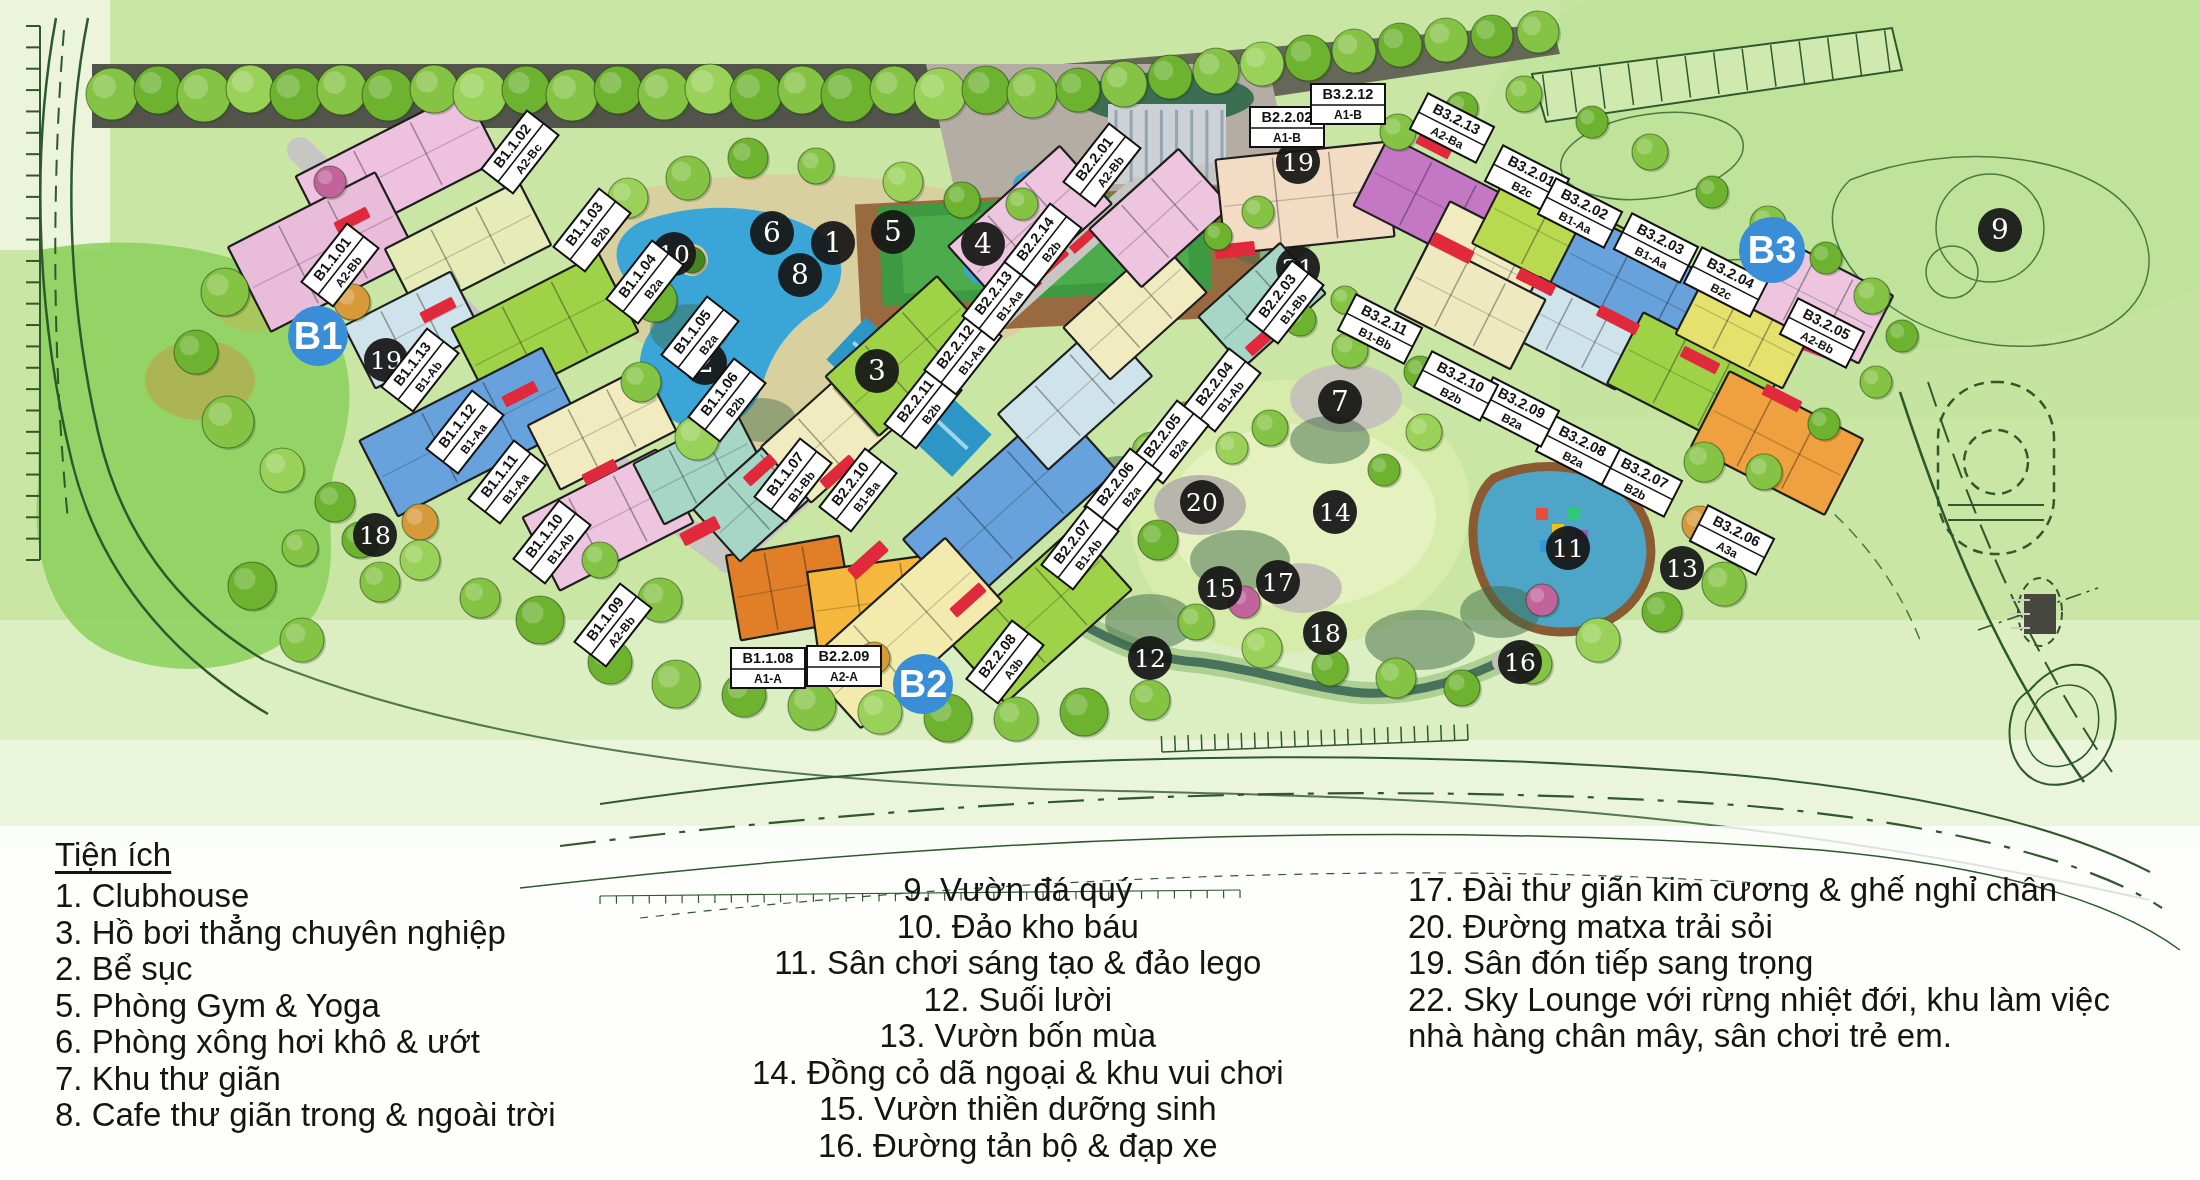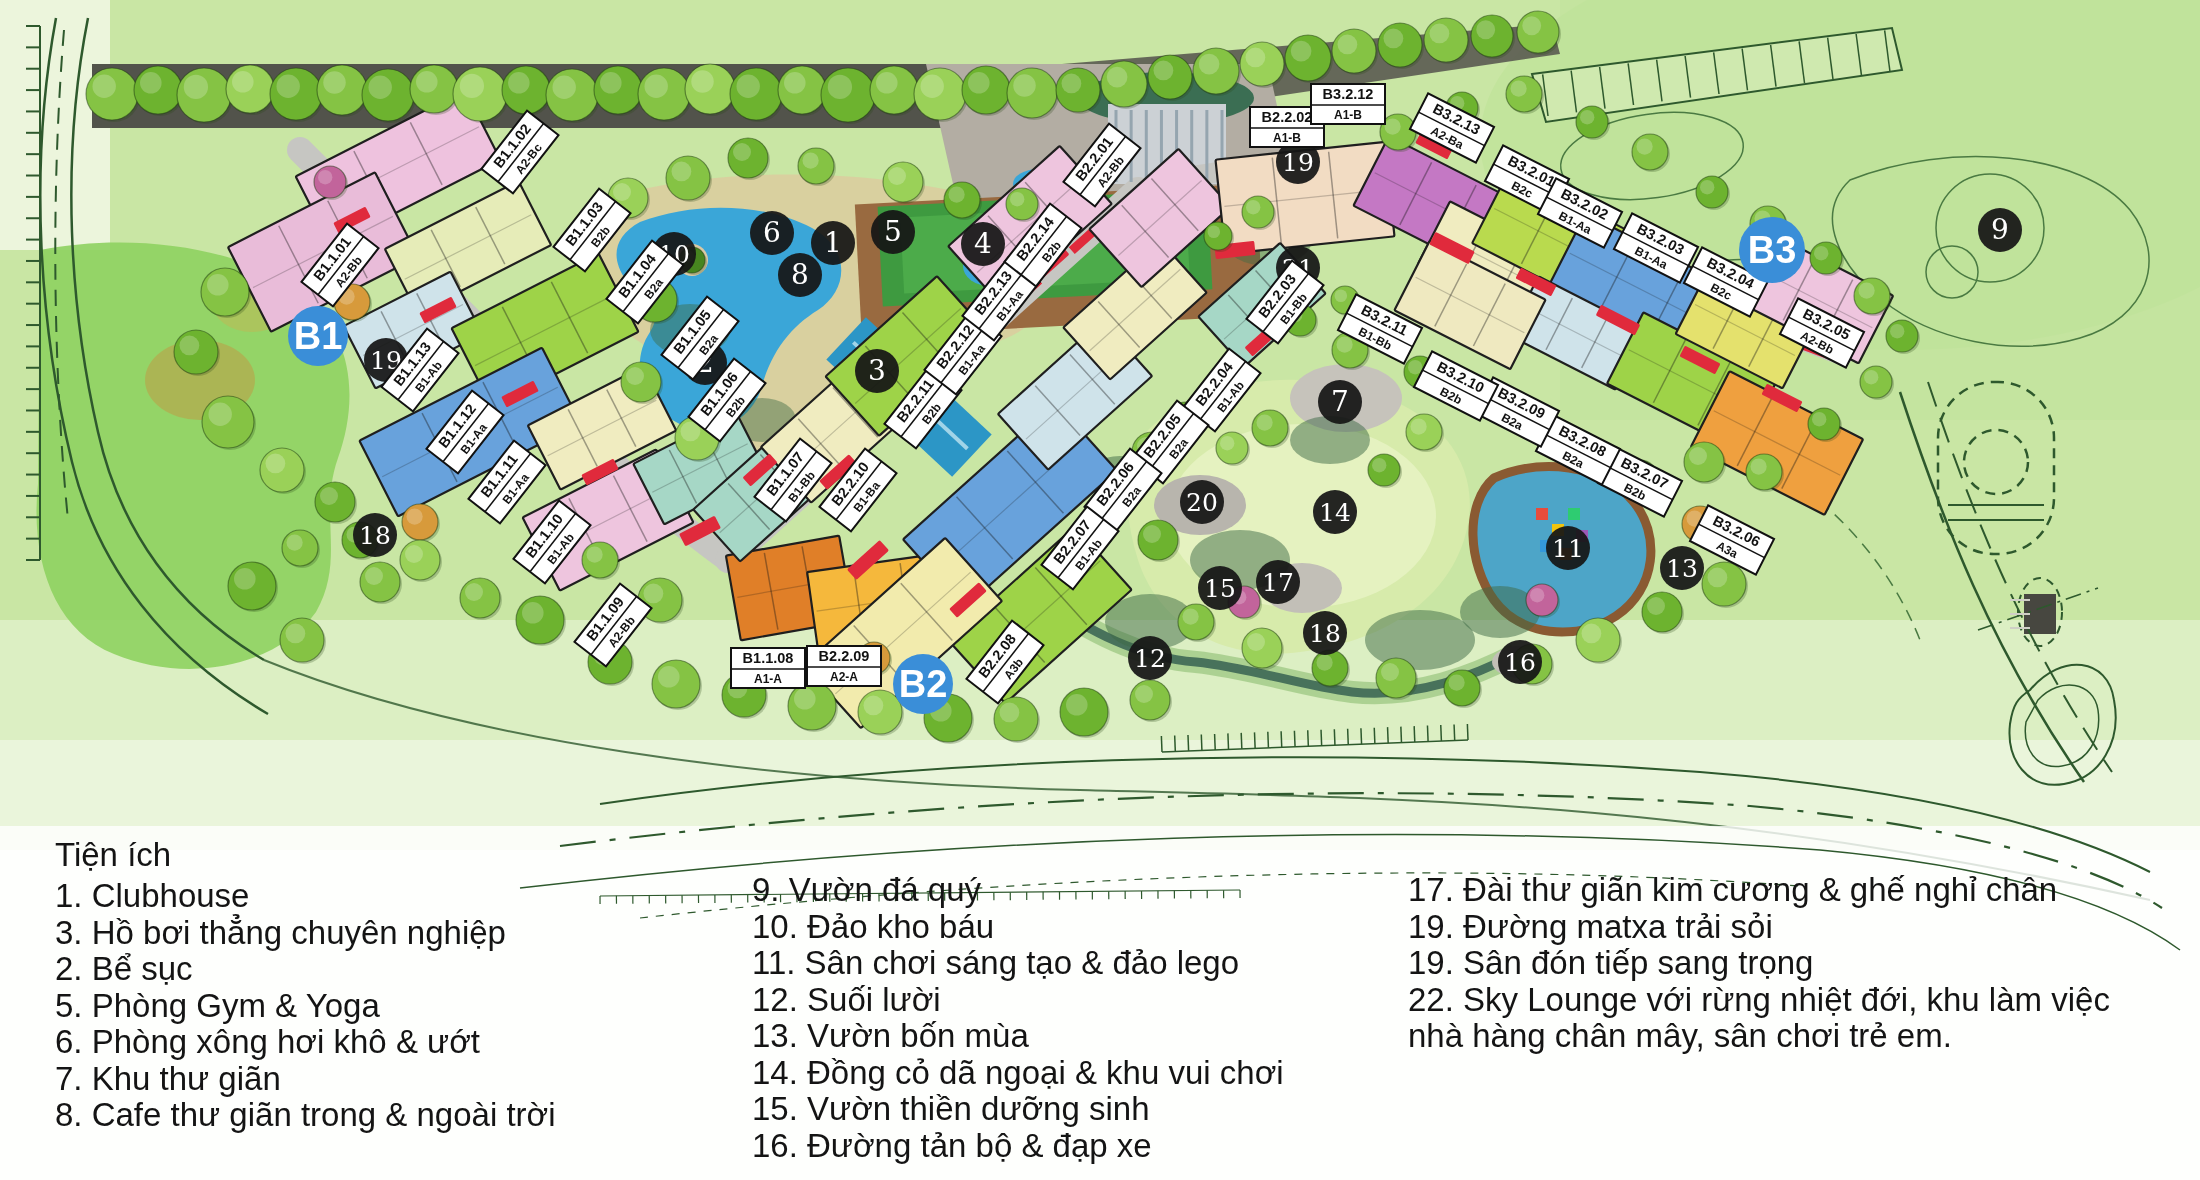--- a/index.html
+++ b/index.html
@@ -3,24 +3,24 @@
 <meta charset="utf-8">
 <title>Site plan</title>
 <style>
   html,body{margin:0;padding:0;background:#ffffff;}
   .stage{position:relative;width:2200px;height:1180px;overflow:hidden;background:#fff;}
   .stage svg{position:absolute;left:0;top:0;}
   .legend{position:absolute;left:0;top:0;width:100%;height:100%;pointer-events:none;
           font-family:"Liberation Sans",sans-serif;color:#141414;}
   .lcol{position:absolute;}
   .c1{left:55px;top:834px;}
-  .c2{left:752px;top:872px;}
+  .c2{left:752px;top:872px;text-align:center;}
   .c3{left:1408px;top:872px;}
   .li{font-size:33px;line-height:36.5px;white-space:nowrap;}
-  .ltitle{font-size:33px;line-height:42px;text-underline-offset:5px;margin-bottom:2px;}
+  .ltitle{font-size:33px;line-height:42px;text-decoration:underline;text-underline-offset:5px;margin-bottom:2px;}
 </style>
 </head>
 <body>
 
 <div class="stage">
   <svg id="plan" width="2200" height="1180" viewBox="0 0 2200 1180" xmlns="http://www.w3.org/2000/svg">
       <g>
         <rect x="0" y="0" width="2200" height="1180" fill="#f8fcf2"></rect>
         <rect x="0" y="0" width="2200" height="620" fill="#c9e6a4"></rect>
         <rect x="0" y="620" width="2200" height="120" fill="#c9e6a4" fill-opacity="0.6"></rect>
@@ -1411,19 +1411,19 @@
       <div class="li">10. Đảo kho báu</div>
       <div class="li">11. Sân chơi sáng tạo &amp; đảo lego</div>
       <div class="li">12. Suối lười</div>
       <div class="li">13. Vườn bốn mùa</div>
       <div class="li">14. Đồng cỏ dã ngoại &amp; khu vui chơi</div>
       <div class="li">15. Vườn thiền dưỡng sinh</div>
       <div class="li">16. Đường tản bộ &amp; đạp xe</div>
     </div>
     <div class="lcol c3">
       <div class="li">17. Đài thư giãn kim cương &amp; ghế nghỉ chân</div>
-      <div class="li">19. Đường matxa trải sỏi</div>
+      <div class="li">20. Đường matxa trải sỏi</div>
       <div class="li">19. Sân đón tiếp sang trọng</div>
       <div class="li">22. Sky Lounge với rừng nhiệt đới, khu làm việc</div>
       <div class="li">nhà hàng chân mây, sân chơi trẻ em.</div>
     </div>
   </div>
 </div>
 
 </body></html>

